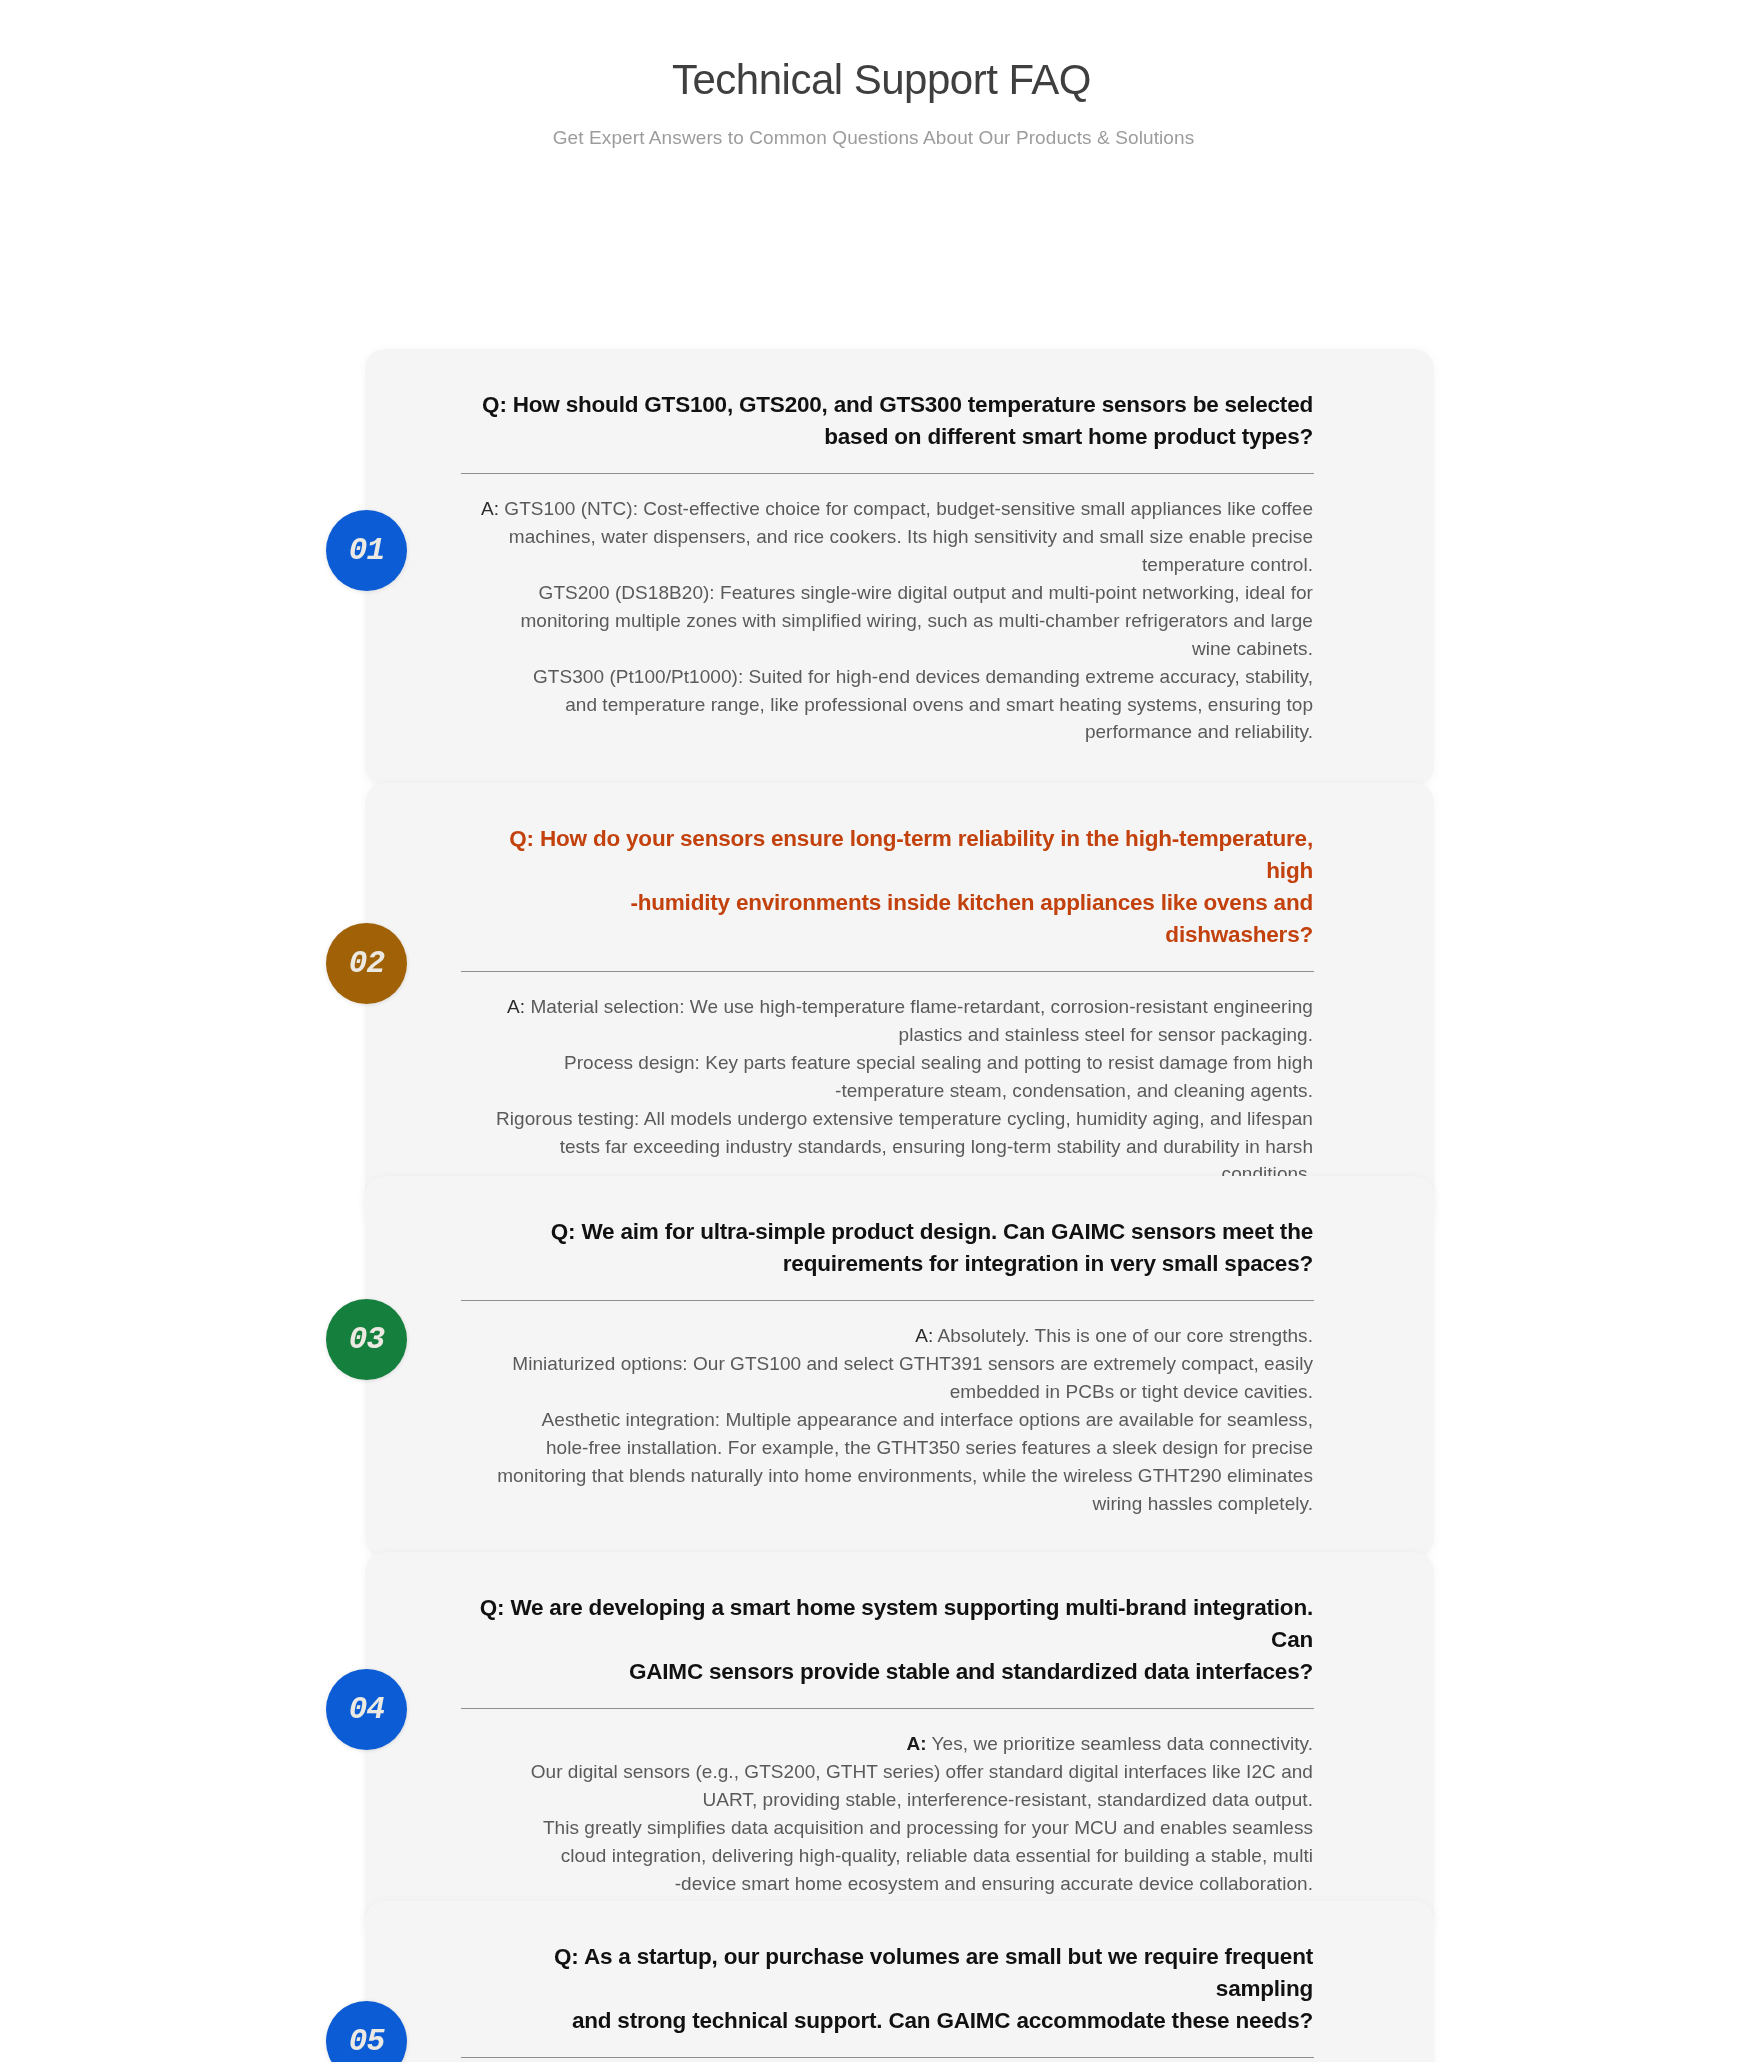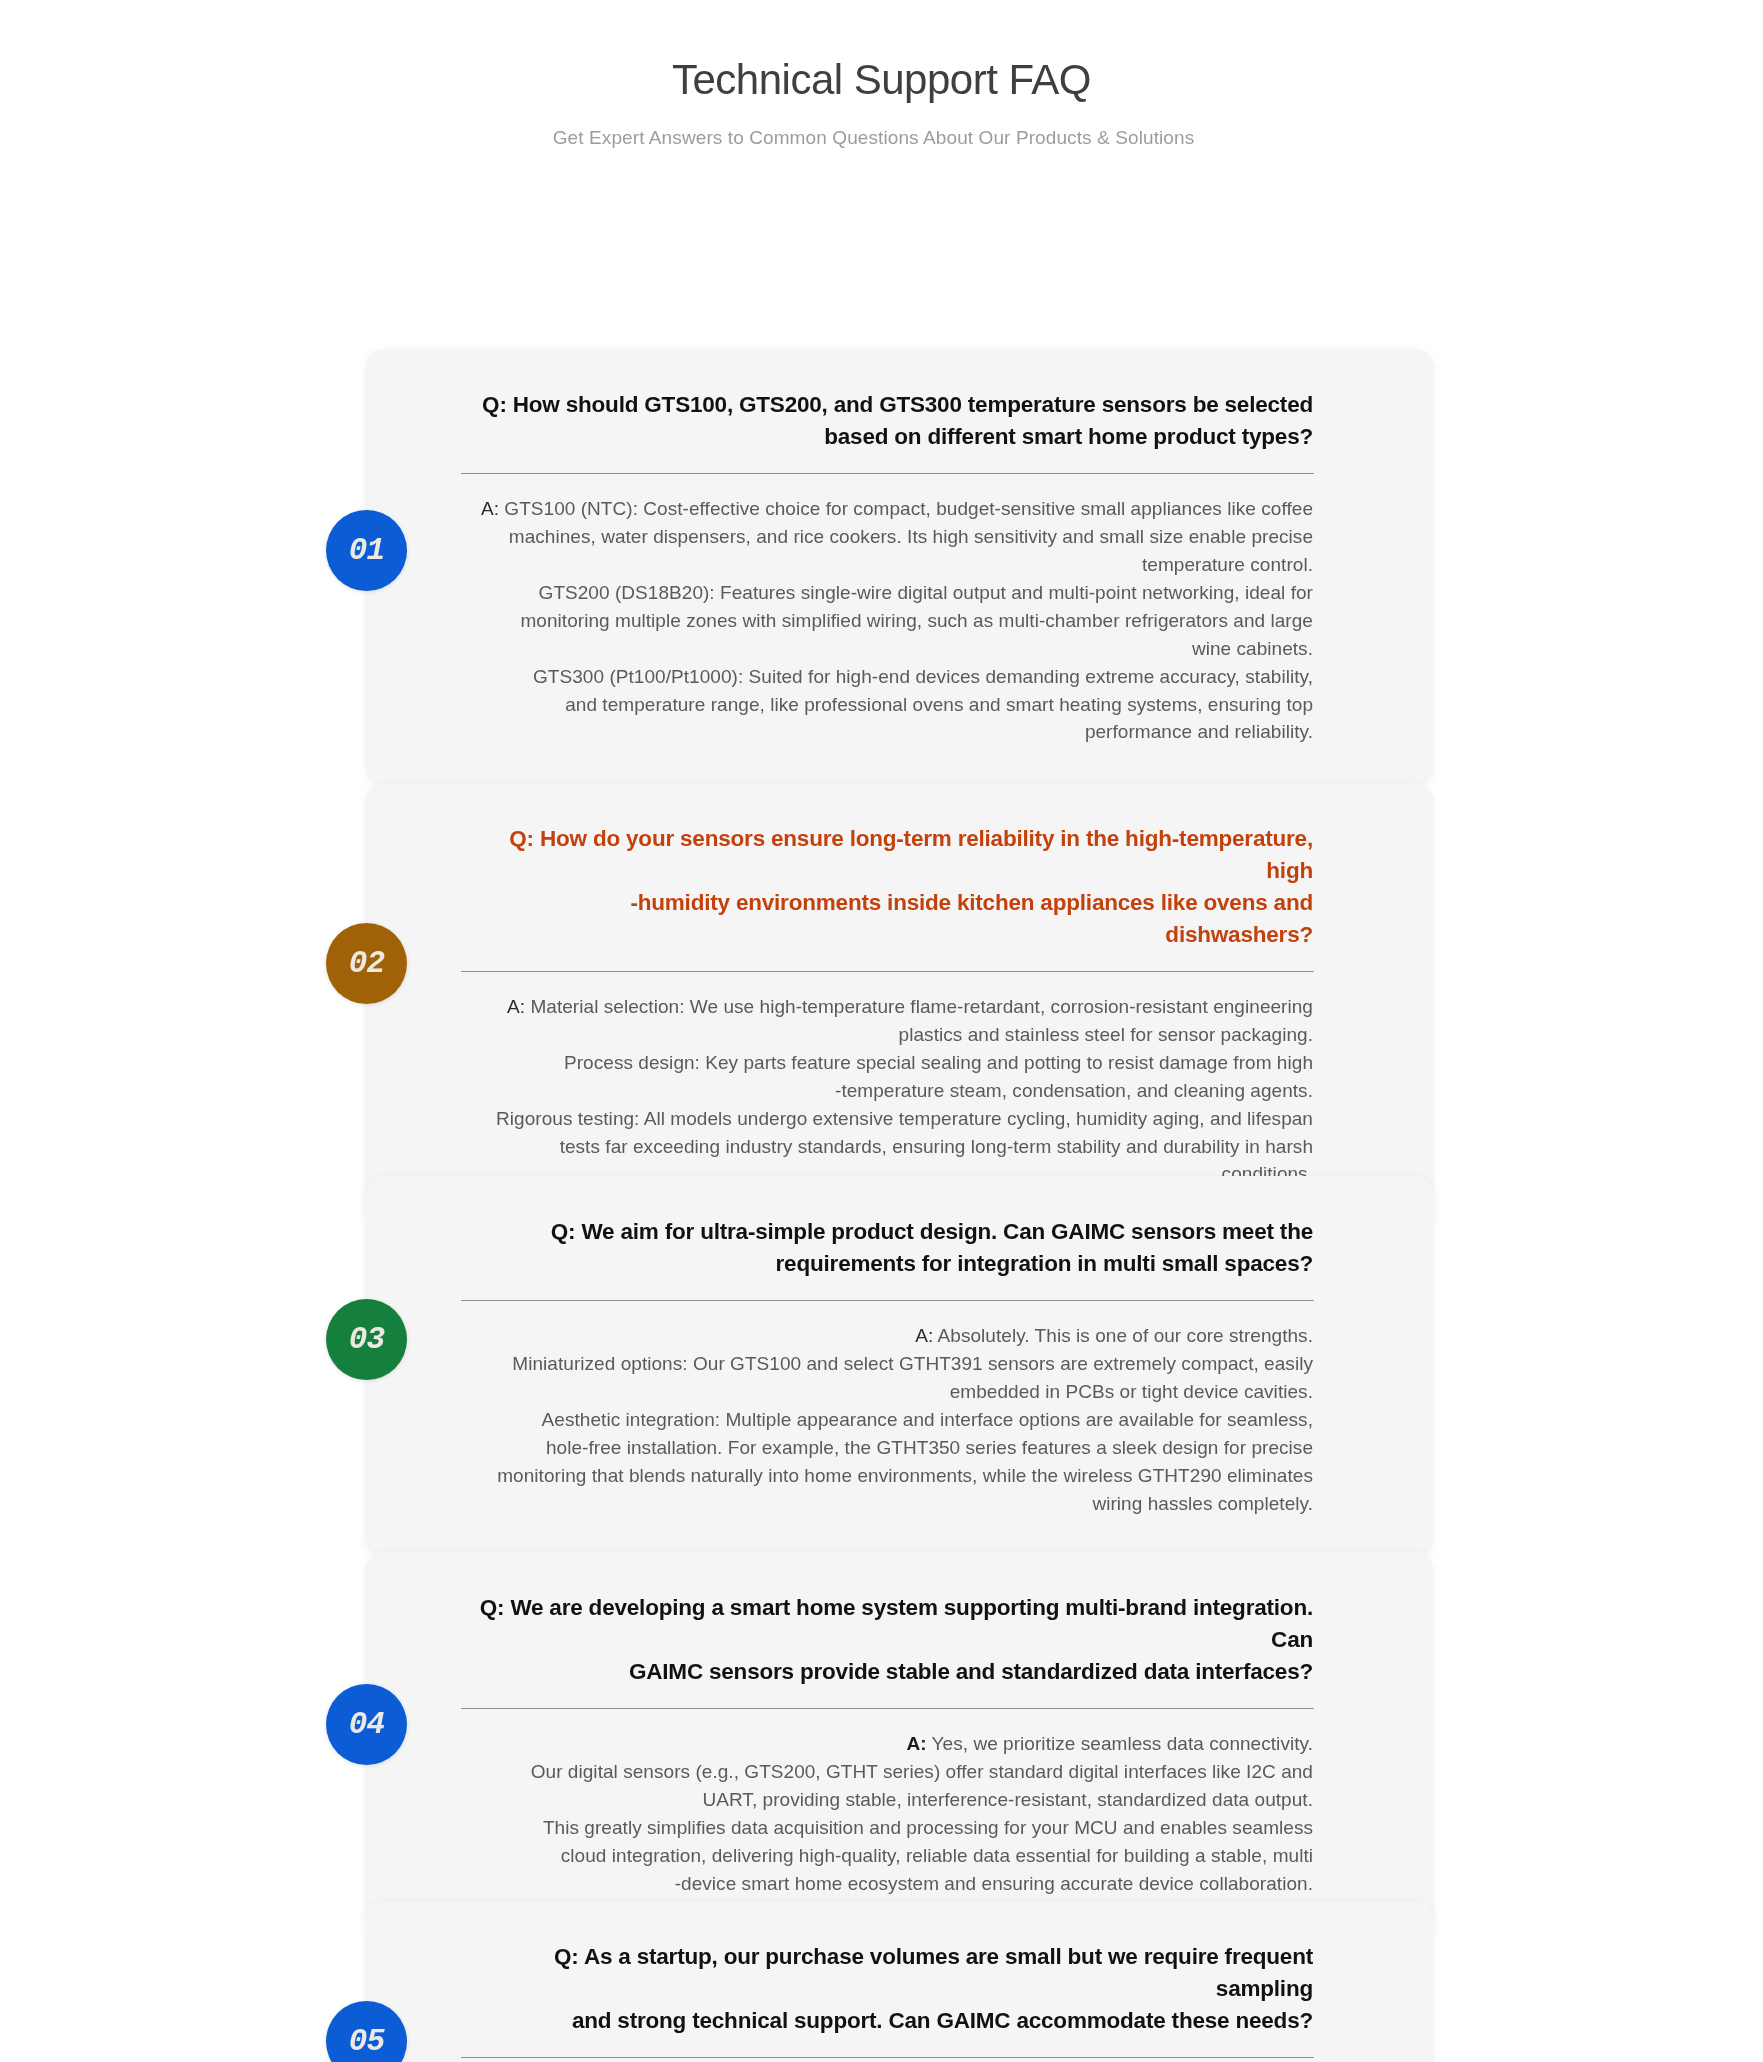--- a/index.html
+++ b/index.html
@@ -162,33 +162,33 @@
 -temperature steam, condensation, and cleaning agents.
 Rigorous testing: All models undergo extensive temperature cycling, humidity aging, and lifespan
 tests far exceeding industry standards, ensuring long-term stability and durability in harsh
 conditions.</span></p>
       </article>
     </section>
     <section class="faq-item" style="position: absolute; top: 1027px; left: 0px;">
       <div class="faq-badge" style="top: 123px; background: #15803d; color: rgb(236, 233, 226);">03</div>
       <article class="faq-card" style="background: rgb(245, 245, 245);">
         <h2 class="faq-question hang" style="color: rgb(17, 17, 17);"><span>Q:</span> <span>We aim for ultra-simple product design. Can GAIMC sensors meet the
-requirements for integration in multi small spaces?</span></h2>
+requirements for integration in very small spaces?</span></h2>
         <hr class="faq-divider" style="border-top-color: rgb(142, 142, 142);">
         <p class="faq-answer" style="color: rgb(90, 90, 90);"><span class="a-label">A:</span> <span>Absolutely. This is one of our core strengths.
 Miniaturized options: Our GTS100 and select GTHT391 sensors are extremely compact, easily
 embedded in PCBs or tight device cavities.
 Aesthetic integration: Multiple appearance and interface options are available for seamless,
 hole-free installation. For example, the GTHT350 series features a sleek design for precise
 monitoring that blends naturally into home environments, while the wireless GTHT290 eliminates
 wiring hassles completely.</span></p>
       </article>
     </section>
     <section class="faq-item" style="position: absolute; top: 1403px; left: 0px;">
-      <div class="faq-badge" style="top: 132px; background: rgb(11, 92, 213); color: rgb(236, 233, 226);">04</div>
+      <div class="faq-badge" style="top: 117px; background: rgb(11, 92, 213); color: rgb(236, 233, 226);">04</div>
       <article class="faq-card" style="background: rgb(245, 245, 245);">
         <h2 class="faq-question hang" style="color: rgb(17, 17, 17);"><span>Q:</span> <span>We are developing a smart home system supporting multi-brand integration. Can
 GAIMC sensors provide stable and standardized data interfaces?</span></h2>
         <hr class="faq-divider" style="border-top-color: rgb(142, 142, 142);">
         <p class="faq-answer bold-label" style="color: rgb(90, 90, 90);"><span class="a-label">A:</span> <span>Yes, we prioritize seamless data connectivity.
 Our digital sensors (e.g., GTS200, GTHT series) offer standard digital interfaces like I2C and
 UART, providing stable, interference-resistant, standardized data output.
 This greatly simplifies data acquisition and processing for your MCU and enables seamless
 cloud integration, delivering high-quality, reliable data essential for building a stable, multi
 -device smart home ecosystem and ensuring accurate device collaboration.</span></p>

